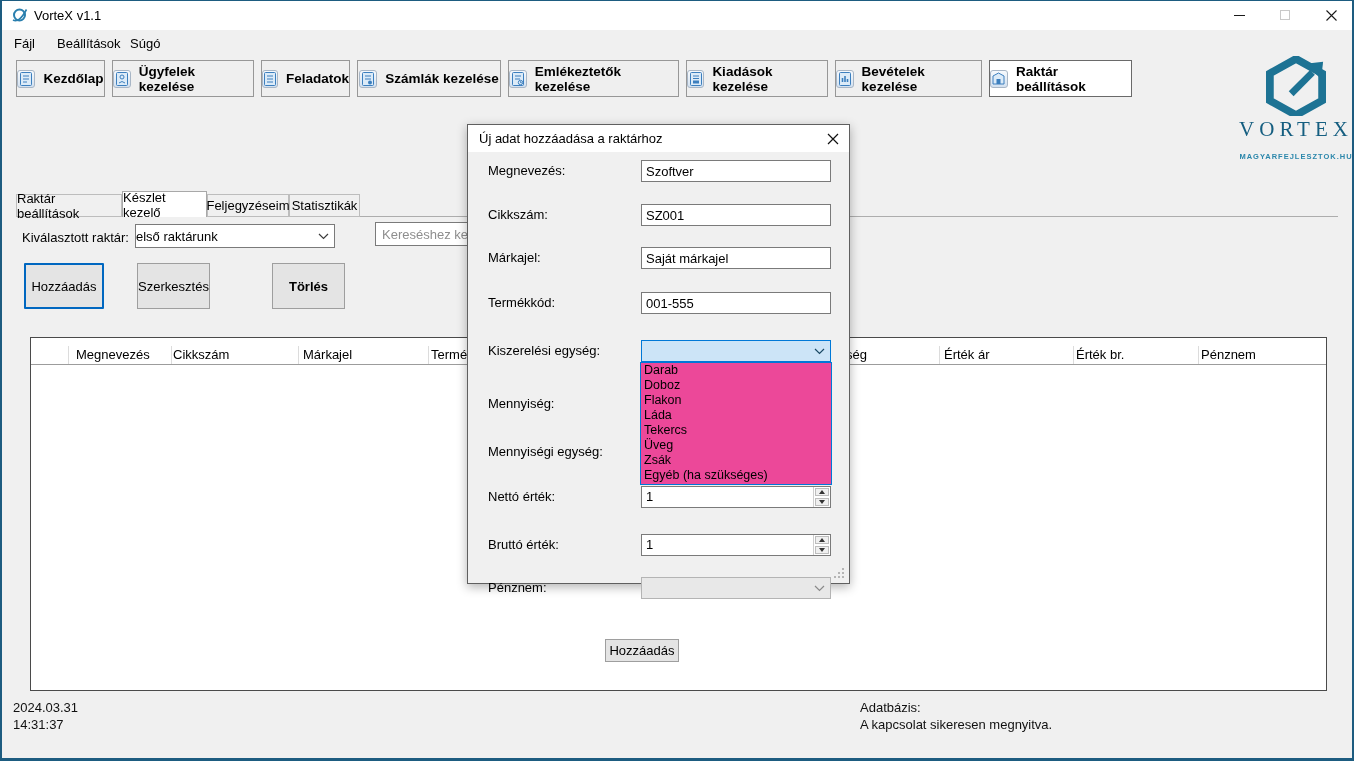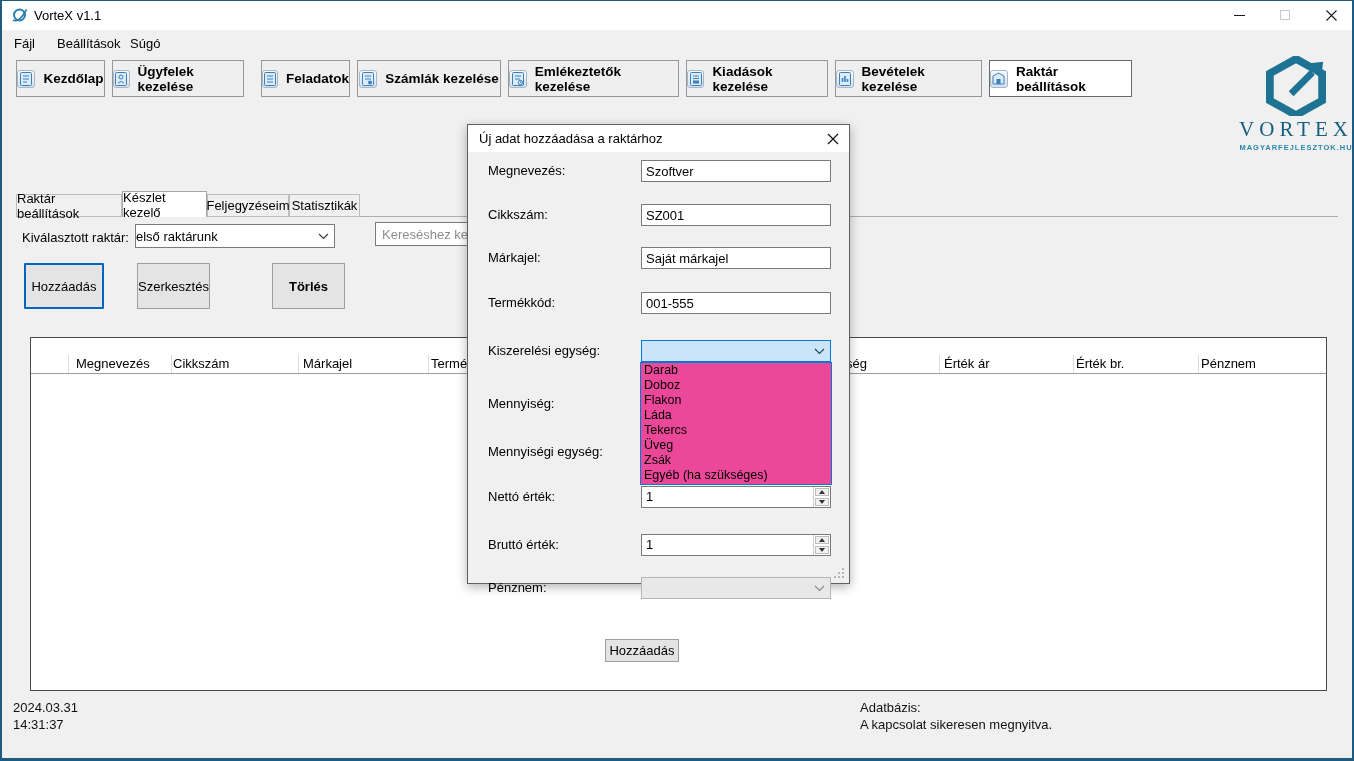--- a/index.html
+++ b/index.html
@@ -29,33 +29,33 @@
   .mi-0 { left:14px; } .mi-1 { left:57px; } .mi-2 { left:130px; }
 
   
   .tb-btn { position:absolute; top:60px; height:37px; background:#efefef; border:1px solid #979797;
             display:flex; align-items:center; justify-content:center; gap:8px; }
   .tb-btn .lbl { font-weight:bold; font-size:13.5px; }
   .tb-btn.active { background:#ffffff; border:1px solid #6a6a6a; }
   .tb-ico { width:18px; height:18px; border:1px solid #a8b6c6; border-radius:3px;
             background:linear-gradient(#f7fafd,#d3e1f0); display:flex; align-items:center; justify-content:center; }
   .tb-0 { left:16px;  width:89px; }
-  .tb-1 { left:112px; width:132px; }
+  .tb-1 { left:112px; width:142px; }
   .tb-2 { left:261px; width:89px; }
   .tb-3 { left:357px; width:144px; }
   .tb-4 { left:508px; width:171px; }
   .tb-5 { left:686px; width:142px; }
   .tb-6 { left:835px; width:147px; }
   .tb-7 { left:989px; width:143px; }
 
   
   .logo { position:absolute; left:1238px; top:56px; width:116px; height:92px; text-align:center; }
   .logo-brand { font-family:"Liberation Serif", serif; font-size:21px; letter-spacing:5px;
                 color:#155e80; margin-top:-2px; }
-  .logo-site { font-size:7.5px; font-weight:bold; letter-spacing:1px; color:#2b87ab; margin-top:1px; }
+  .logo-site { font-size:7.5px; font-weight:bold; letter-spacing:1px; color:#2b87ab; margin-top:10px; }
 
   
   .tabstrip-line { position:absolute; left:16px; top:216px; width:1322px; height:1px; background:#adadad; }
   .tab { position:absolute; top:194px; height:23px; background:#f0f0f0; border:1px solid #bdbdbd;
          display:flex; align-items:center; justify-content:center; font-size:13px; z-index:2; }
   .tab.active { top:191px; height:26px; background:#ffffff; border:1px solid #a8a8a8; border-bottom:none; z-index:3; }
   .tab-0 { left:16px;  width:106px; }
   .tab-1 { left:122px; width:85px; }
   .tab-2 { left:207px; width:82px; }
   .tab-3 { left:289px; width:71px; }
@@ -72,21 +72,21 @@
   .search-input::placeholder { color:#8e8e8e; }
   .act-btn { position:absolute; top:263px; height:46px; background:#e4e4e4; border:1px solid #9e9e9e;
              display:flex; align-items:center; justify-content:center; font-size:13px; }
   .act-add { left:24px; width:80px; border:2px solid #0067c0; border-radius:1px; }
   .act-edit { left:137px; width:73px; }
   .act-del { left:272px; width:73px;font-weight:bold; }
 
   
   .table { position:absolute; left:30px; top:337px; width:1297px; height:354px; background:#fff;
            border:1px solid #4a4a4a; }
-  .thead { position:absolute; left:0; top:16px; width:100%; height:20px; background:#fff; border-bottom:1px solid #9c9c9c; }
+  .thead { position:absolute; left:0; top:7px; width:100%; height:20px; background:#fff; border-bottom:1px solid #9c9c9c; }
   .th { position:absolute; top:2px; font-size:13px; white-space:nowrap; }
   .th-sep { position:absolute; top:1px; width:1px; height:18px; background:#dcdcdc; }
 
   
   .status { position:absolute; font-size:13px; color:#111; }
   .st-date { left:13px; top:700px; } .st-time { left:13px; top:717px; }
   .st-dbl { left:860px; top:700px; } .st-dbs { left:860px; top:717px; }
 
   
   .dialog { position:absolute; left:467px; top:124px; width:383px; height:460px; background:#f0f0f0;

